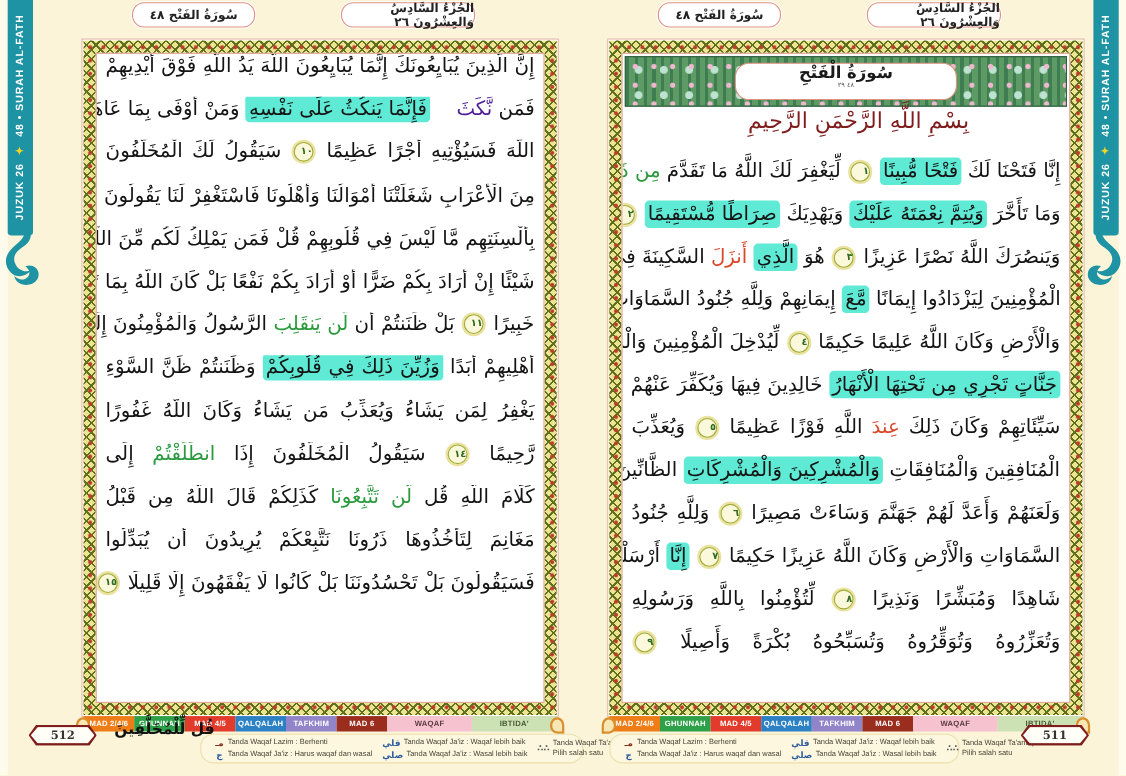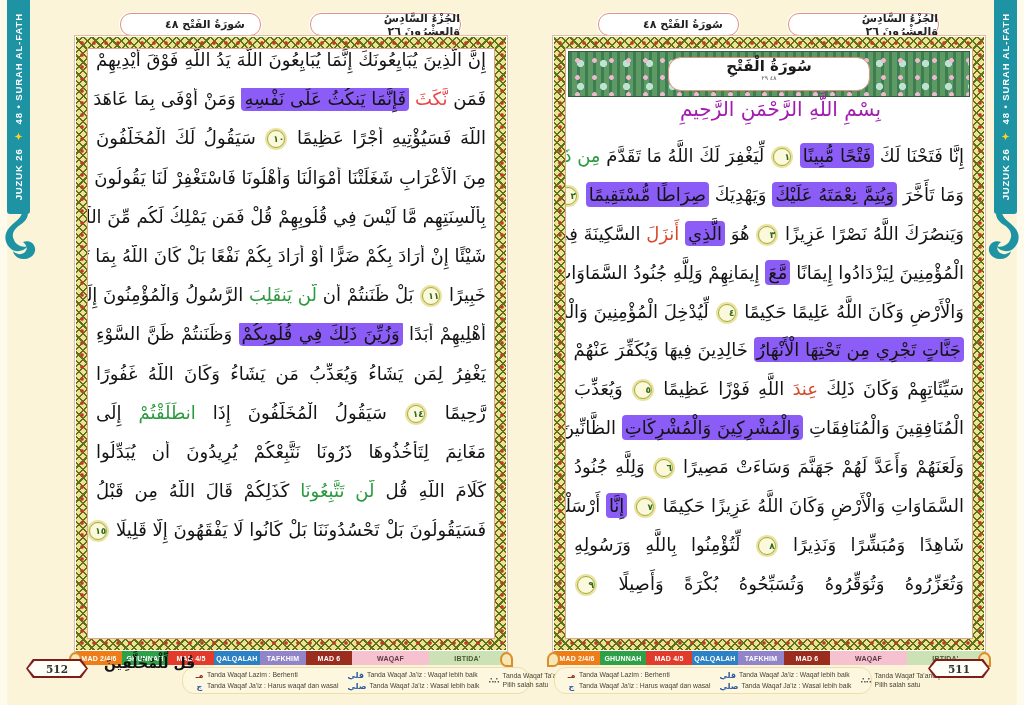--- a/index.html
+++ b/index.html
@@ -14,62 +14,62 @@
   .tab{position:absolute;top:0;width:23px;height:214px;background:#1E93A4;
        display:flex;align-items:center;justify-content:center;border-radius:0 0 3px 3px;}
   .tab.l{left:7px}.tab.r{right:7px}
   .tab .vtxt{writing-mode:vertical-rl;transform:rotate(180deg);
        font:700 9.5px "Liberation Sans",sans-serif;letter-spacing:.9px;color:#fff;white-space:nowrap;}
   .tab .vtxt .sep{color:#F9D423;padding:6px 0;}
   .flourish{position:absolute;top:208px;width:34px;height:56px;}
   .flourish.l{left:3px}.flourish.r{right:3px;transform:scaleX(-1);}
 
   
-  .cart{position:absolute;top:13px;height:21px;background:#fff;border:1.5px solid #DF9181;
+  .cart{position:absolute;top:2px;height:21px;background:#fff;border:1.5px solid #DF9181;
         border-radius:11px;display:flex;align-items:center;justify-content:center;
-        font:700 11px "DejaVu Sans",sans-serif;color:#222;direction:rtl;box-shadow:0 0 0 1px #fff;padding-left:29px;}
+        font:700 11px "DejaVu Sans",sans-serif;color:#222;direction:rtl;box-shadow:0 0 0 1px #fff;}
 
   
   .page{position:absolute;top:37px;width:430px;height:613px;
         background-color:#EDE48F;
         background-image:
           radial-gradient(circle, #C03A2B 1.3px, rgba(192,58,43,0) 2.3px),
           repeating-linear-gradient(45deg, #5F7020 0 1.5px, rgba(0,0,0,0) 1.5px 6px),
           repeating-linear-gradient(-45deg, #5F7020 0 1.5px, rgba(0,0,0,0) 1.5px 6px);
         background-size:12px 12px,auto,auto;
         box-shadow:0 0 0 1px #fff,0 0 0 2px #E5B9A8;}
   .page.lp{left:76px}.page.rp{left:554px}
   .paper{position:absolute;inset:11px;background:#FFFFFF;border:1px solid #DFA392;
          direction:rtl;padding:0;overflow:hidden;}
 
   
   .qline{height:39.2px;line-height:39px;font:18px "DejaVu Sans",sans-serif;color:#141414;
          padding:0 8px;text-align:justify;text-align-last:justify;white-space:nowrap;overflow:hidden;}
   .rp .qline{height:38.9px;line-height:38.5px;}
-  .hl{background:#8b5cf6;border-radius:4px;padding:2px 3px;}
+  .hl{background:#5eead4;border-radius:4px;padding:2px 3px;}
   .aya{display:inline-block;width:16px;height:16px;border-radius:50%;background:#FCF8DC;
        border:1px solid #9FAE3C;box-shadow:0 0 0 2px #EBE2A0;
        font:700 9px/16px "DejaVu Sans",sans-serif;color:#2F6B1F;text-align:left;
        vertical-align:middle;margin:0 3px;}
 
   
   .band{height:44px;margin:2px 2px 0 2px;border:1px solid #2F5F3F;
         background-color:#4E8B58;
         background-image:
           radial-gradient(circle, #F0B7D0 2px, rgba(240,183,208,0) 2.8px),
           radial-gradient(circle, #BFE3D2 3.2px, rgba(191,227,210,0) 4px),
           repeating-linear-gradient(90deg, #3E7D52 0 3px, #5E9A64 3px 8px);
         background-size:17px 17px,23px 23px,auto;
         display:flex;align-items:center;justify-content:center;}
   .band-pill{background:#fff;border:1.5px solid #DF9181;border-radius:13px;height:32px;
         min-width:200px;display:flex;flex-direction:column;align-items:center;}
   .band-title{font:700 15px "DejaVu Sans",sans-serif;color:#1a1a1a;line-height:17px;}
   .band-sub{font:6px "DejaVu Sans",sans-serif;color:#555;line-height:6px;}
   .basmala{height:40px;line-height:40px;text-align:center;text-align-last:center;
-        font:20px "DejaVu Sans",sans-serif;color:#a21caf;padding-left:23px;}
+        font:20px "DejaVu Sans",sans-serif;color:#7f1d1d;padding-left:23px;}
 
   
   .legend{position:absolute;top:651px;height:14px;width:430px;display:flex;}
   .legend.lp2{left:76px}.legend.rp2{left:554px}
   .leg-item{display:flex;align-items:center;justify-content:center;
         font:700 7px "Liberation Sans",sans-serif;letter-spacing:.2px;}
   .leg-curl{position:absolute;top:1px;width:9px;height:11px;border:2px solid #D98E2B;
         border-radius:60% 60% 60% 0;background:#F6E7B5;}
   .leg-curl.a{left:-7px}.leg-curl.b{right:-7px;transform:scaleX(-1);}
 
@@ -115,31 +115,31 @@
 
 <div class="cart" style="left:120px;width:110px">سُورَةُ الفَتْح ٤٨</div>
 <div class="cart" style="left:310px;width:120px">الجُزْءُ السَّادِسُ وَالعِشْرُونَ ٢٦</div>
 <div class="cart" style="left:598px;width:110px">سُورَةُ الفَتْح ٤٨</div>
 <div class="cart" style="left:788px;width:120px">الجُزْءُ السَّادِسُ وَالعِشْرُونَ ٢٦</div>
 
 <div class="page lp">
   <div class="paper">
     <div>
         <div class="qline"><span>إِنَّ الَّذِينَ يُبَايِعُونَكَ إِنَّمَا يُبَايِعُونَ اللَّهَ يَدُ اللَّهِ فَوْقَ أَيْدِيهِمْ</span></div>
-        <div class="qline"><span>فَمَن </span><span style="color: #ef4444;">نَّكَثَ</span><span> </span><span class="hl">فَإِنَّمَا يَنكُثُ عَلَى نَفْسِهِ</span><span> وَمَنْ أَوْفَى بِمَا عَاهَدَ عَلَيْهُ</span></div>
+        <div class="qline"><span>فَمَن </span><span style="color: #4c1d95; margin-left: 18px;">نَّكَثَ</span><span> </span><span class="hl">فَإِنَّمَا يَنكُثُ عَلَى نَفْسِهِ</span><span> وَمَنْ أَوْفَى بِمَا عَاهَدَ عَلَيْهُ</span></div>
         <div class="qline"><span>اللَّهَ فَسَيُؤْتِيهِ أَجْرًا عَظِيمًا </span><span class="aya">١٠</span><span> سَيَقُولُ لَكَ الْمُخَلَّفُونَ</span></div>
         <div class="qline"><span>مِنَ الْأَعْرَابِ شَغَلَتْنَا أَمْوَالُنَا وَأَهْلُونَا فَاسْتَغْفِرْ لَنَا يَقُولُونَ</span></div>
         <div class="qline"><span>بِأَلْسِنَتِهِم مَّا لَيْسَ فِي قُلُوبِهِمْ قُلْ فَمَن يَمْلِكُ لَكُم مِّنَ اللَّهِ</span></div>
         <div class="qline"><span>شَيْئًا إِنْ أَرَادَ بِكُمْ ضَرًّا أَوْ أَرَادَ بِكُمْ نَفْعًا بَلْ كَانَ اللَّهُ بِمَا تَعْمَلُونَ</span></div>
         <div class="qline"><span>خَبِيرًا </span><span class="aya">١١</span><span> بَلْ ظَنَنتُمْ أَن </span><span style="color: rgb(43, 154, 62);">لَّن يَنقَلِبَ</span><span> الرَّسُولُ وَالْمُؤْمِنُونَ إِلَى</span></div>
         <div class="qline"><span>أَهْلِيهِمْ أَبَدًا </span><span class="hl">وَزُيِّنَ ذَلِكَ فِي قُلُوبِكُمْ</span><span> وَظَنَنتُمْ ظَنَّ السَّوْءِ</span></div>
         <div class="qline"><span>يَغْفِرُ لِمَن يَشَاءُ وَيُعَذِّبُ مَن يَشَاءُ وَكَانَ اللَّهُ غَفُورًا</span></div>
         <div class="qline"><span>رَّحِيمًا </span><span class="aya">١٤</span><span> سَيَقُولُ الْمُخَلَّفُونَ إِذَا </span><span style="color: rgb(43, 154, 62);">انطَلَقْتُمْ</span><span> إِلَى</span></div>
+        <div class="qline"><span>كَلَامَ اللَّهِ قُل </span><span style="color: rgb(43, 154, 62);">لَّن تَتَّبِعُونَا</span><span> كَذَلِكُمْ قَالَ اللَّهُ مِن قَبْلُ</span></div>
         <div class="qline"><span>مَغَانِمَ لِتَأْخُذُوهَا ذَرُونَا نَتَّبِعْكُمْ يُرِيدُونَ أَن يُبَدِّلُوا</span></div>
-        <div class="qline"><span>كَلَامَ اللَّهِ قُل </span><span style="color: rgb(43, 154, 62);">لَّن تَتَّبِعُونَا</span><span> كَذَلِكُمْ قَالَ اللَّهُ مِن قَبْلُ</span></div>
         <div class="qline"><span>فَسَيَقُولُونَ بَلْ تَحْسُدُونَنَا بَلْ كَانُوا لَا يَفْقَهُونَ إِلَّا قَلِيلًا </span><span class="aya">١٥</span></div>
       </div>
   </div>
 </div>
 
 <div class="page rp">
   <div class="paper">
     <div class="band">
       <div class="band-pill">
         <div class="band-title">سُورَةُ الْفَتْحِ</div>

